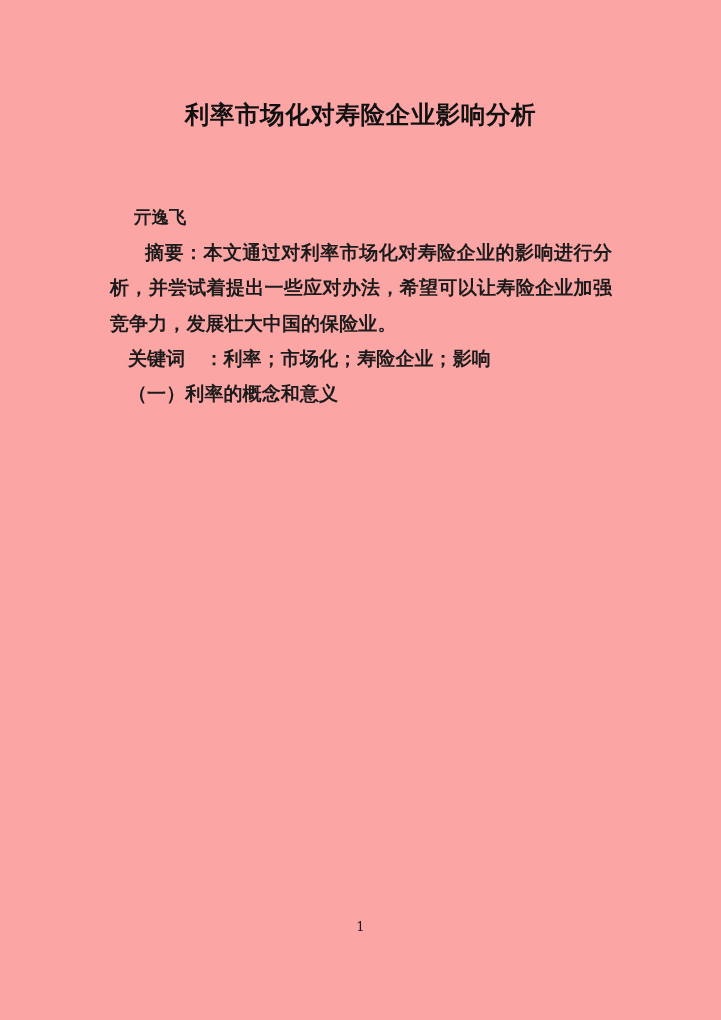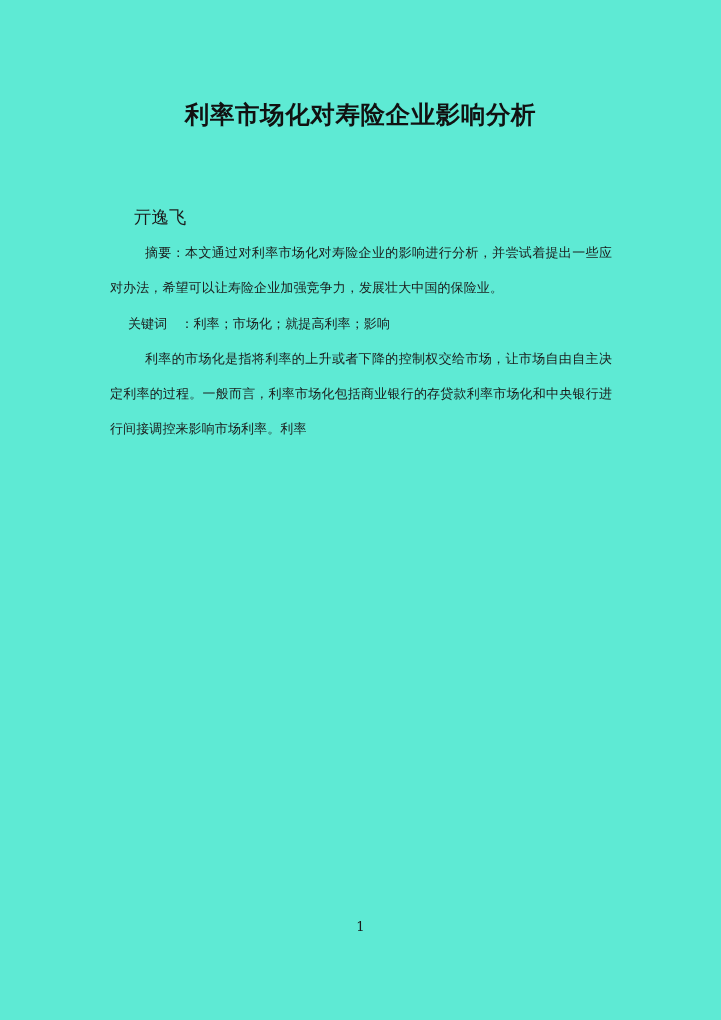--- a/index.html
+++ b/index.html
@@ -15,21 +15,21 @@
     color: #1a1a1a;
     overflow: hidden;
   }
 
   .page {
     position: absolute;
     left: 0;
     top: 0;
     width: 721px;
     height: 1020px;
-    background: #5eead4;
+    background: #fca5a5;
   }
 
   
   .doc-title {
     position: absolute;
     left: 0;
     top: 82px;
     width: 721px;
     text-align: center;
     font-size: 24.5px;
@@ -39,25 +39,26 @@
     color: #111111;
     font-family: "DejaVu Serif", "Liberation Serif", serif;
   }
 
   
   .content {
     position: absolute;
     left: 110px;
     top: 200px;
     width: 502px;
+    font-weight: bold;
   }
 
   .line,
   .para {
-    font-size: 13px;
+    font-size: 19px;
     line-height: 35.2px;
     color: #1b1b1b;
     letter-spacing: 0.1px;
     text-align: justify;
     text-justify: inter-ideograph;
     white-space: pre-wrap;
     word-break: break-all;
     margin: 0;
   }
 
@@ -98,25 +99,25 @@
 <div class="page">
 
   <h1 class="doc-title">利率市场化对寿险企业影响分析</h1>
 
   <div class="content">
 
     <p class="para author">亓逸飞</p>
 
     <p class="para indent-2">摘要：本文通过对利率市场化对寿险企业的影响进行分析，并尝试着提出一些应对办法，希望可以让寿险企业加强竞争力，发展壮大中国的保险业。</p>
 
-    <p class="para heading-2">关键词　：利率；市场化；就提高利率；影响</p>
+    <p class="para heading-2">关键词　：利率；市场化；寿险企业；影响</p>
+
+
+    <p class="para heading-2">（一）利率的概念和意义</p>
 
 
 
-
-
-    <p class="para indent-2">利率的市场化是指将利率的上升或者下降的控制权交给市场，让市场自由自主决定利率的过程。一般而言，利率市场化包括商业银行的存贷款利率市场化和中央银行进行间接调控来影响市场利率。利率</p>
 
   </div>
 
   <div class="page-number">1</div>
 
 </div>
 
 </body></html>

